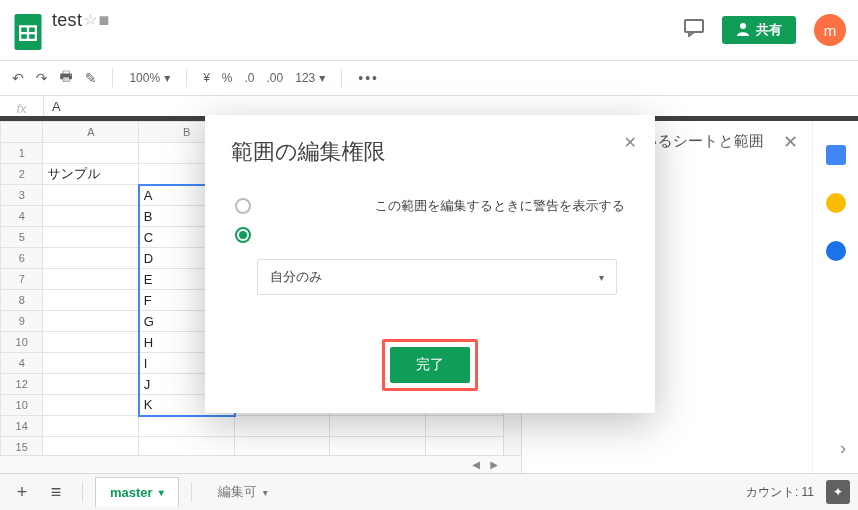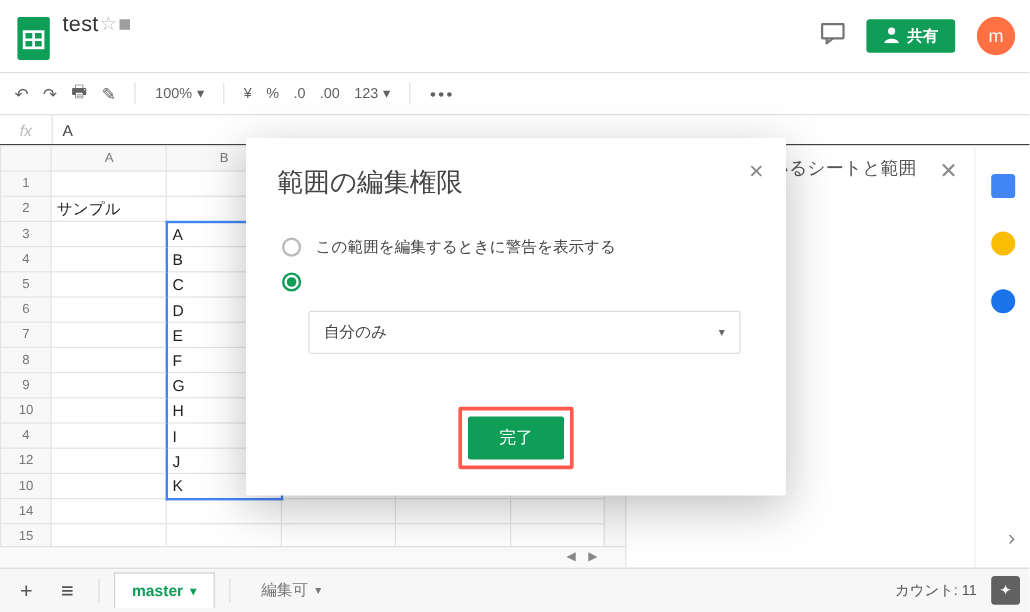--- a/index.html
+++ b/index.html
@@ -24,21 +24,21 @@
 
   
   .toolbar { height: 36px; border-top:1px solid #e0e0e0; border-bottom:1px solid #e0e0e0; display:flex; align-items:center; padding: 0 12px; gap: 12px; color:#616161;}
   .tb { font-size:14px; cursor:pointer; color:#616161; }
   .tb-sep { width:1px; height:18px; background:#e0e0e0; margin:0 4px;}
   .zoom { font-size:12px; display:flex; align-items:center; gap:4px;}
   .tb-label { font-size:12px;}
   .more-dots { letter-spacing:2px; }
 
   
-  .fxbar { height: 25px; border-bottom:1px solid #404040; display:flex; align-items:center; }
+  .fxbar { height: 25px; border-bottom:5px solid #404040; display:flex; align-items:center; }
   .fx { width: 44px; text-align:center; font-style:italic; color:#bbb; border-right:1px solid #e0e0e0; height:100%; line-height:25px;}
   .fx-input { padding-left: 8px; font-size:13px;}
 
   
   .body { display:flex; height: calc(100% - 60px - 36px - 25px - 37px); position: relative; }
   .grid-wrap { flex:1; overflow:hidden; position:relative; border-right:1px solid #e0e0e0;}
   .grid { border-collapse:collapse; table-layout:fixed; font-size:13px; color:#222;}
   .grid th, .grid td { border:1px solid #e3e3e3; height:21px; }
   .grid th { background:#f8f8f8; font-weight:normal; color:#777; font-size:11px; }
   .rowhdr { width:44px; text-align:center; background:#f8f8f8; font-size:11px; color:#777;}
@@ -79,21 +79,21 @@
   .footer-spacer { flex:1;}
   .count { color:#555; font-size:12px; padding-right:6px;}
   .explore-btn { width:24px; height:24px; background:#616161; border-radius:3px; display:flex; align-items:center; justify-content:center;}
   .explore-btn::after{ content:"✦"; color:#fff; font-size:12px;}
 
   
   .overlay { position:absolute; inset:0;  }
   .modal { position:absolute; left:205px; top:115px; width:450px; background:#fff; border-radius:2px; box-shadow: 0 10px 40px rgba(0,0,0,.25); padding: 22px 26px 22px 26px;}
   .modal h2 { font-size:22px; font-weight:normal; color:#444; margin-bottom: 24px;}
   .modal-close { position:absolute; top:18px; right:18px; font-size:16px; color:#888; cursor:pointer;}
-  .radio-row { display:flex; align-items:center; gap:12px; padding: 6px 4px; font-size:13px;}
+  .radio-row { display:flex; align-items:center; gap:12px; padding: 6px 4px; font-size:13px;justify-content:space-between;}
   .radio { width:16px; height:16px; border:2px solid #bbb; border-radius:50%; display:inline-flex; align-items:center; justify-content:center;}
   .radio.checked { border-color:#0f9d58;}
   .radio.checked::after { content:""; width:8px; height:8px; background:#0f9d58; border-radius:50%;}
   .select-box { margin: 10px 0 0 26px; width: 360px; height:36px; border:1px solid #ddd; border-radius:2px; display:flex; align-items:center; justify-content:space-between; padding:0 12px; font-size:13px; color:#444; cursor:pointer;}
   .select-caret { font-size:10px; color:#666;}
   .modal-actions { display:flex; justify-content:center; margin-top: 44px;}
   .done-hl { border:3px solid #ff5a4d; padding:5px; border-radius:2px;}
   .done-btn { background:#0f9d58; color:#fff; border:none; padding: 9px 26px; font-size:14px; border-radius:2px; cursor:pointer;}
 
   

